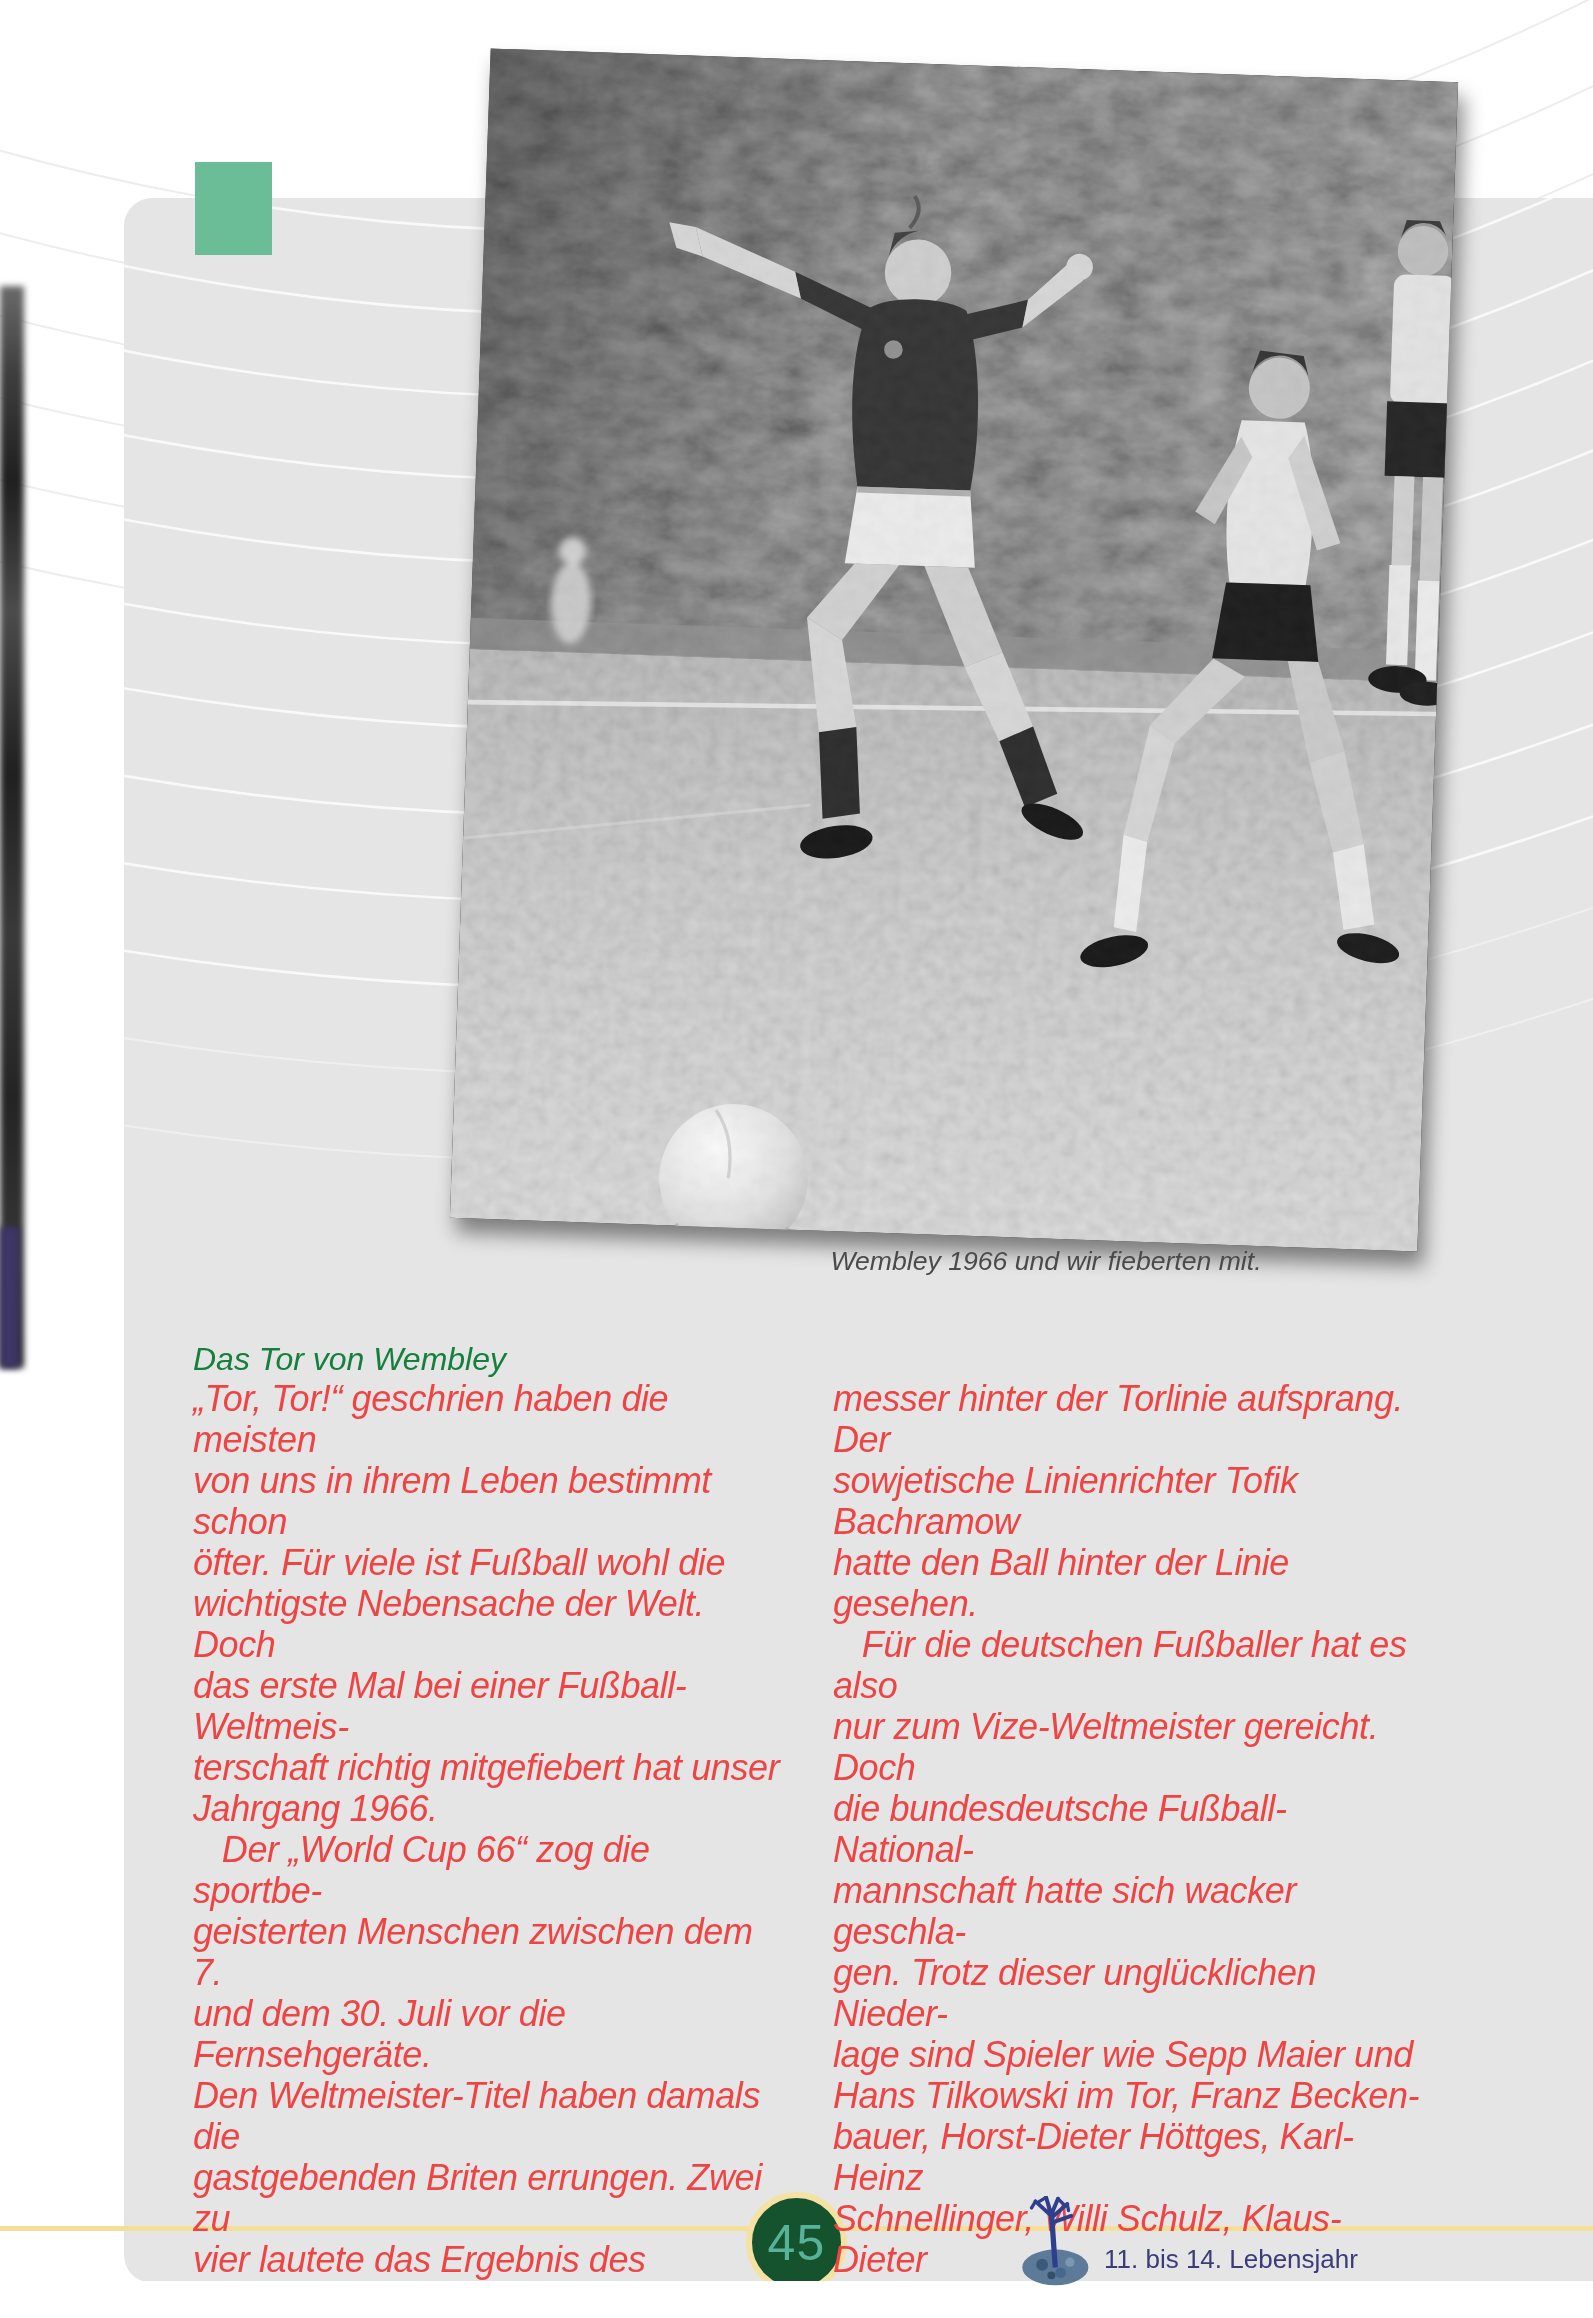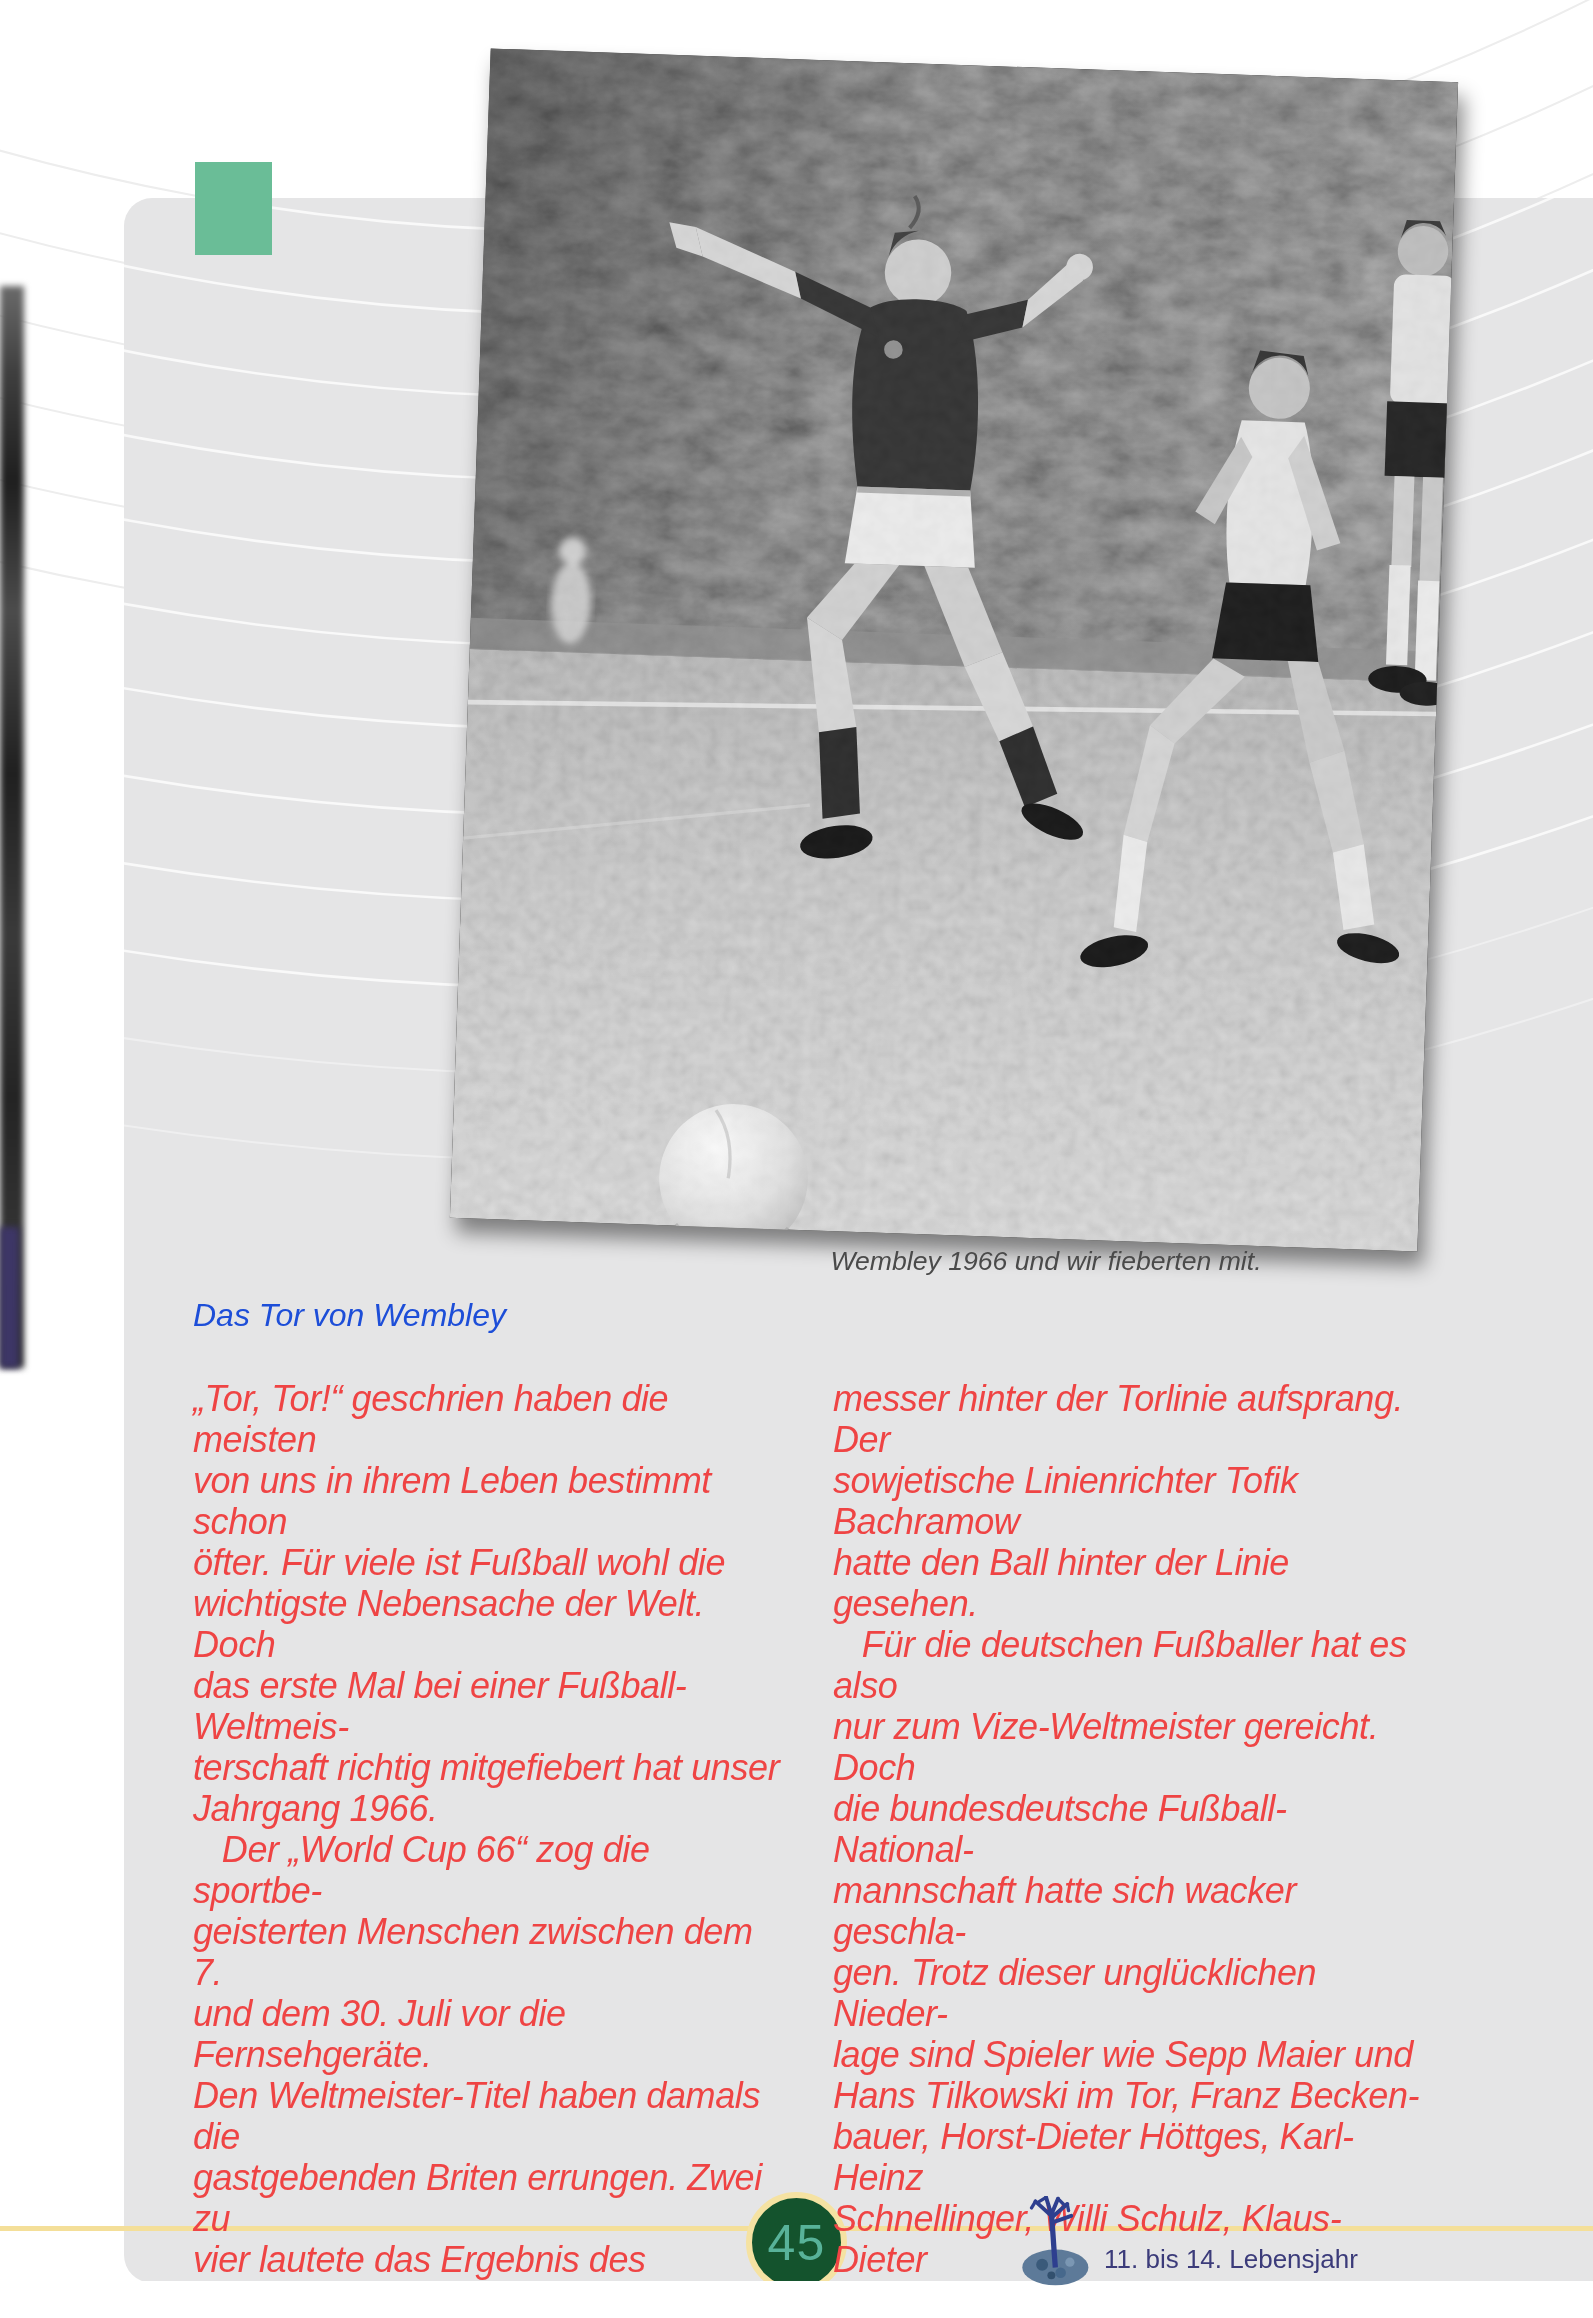--- a/index.html
+++ b/index.html
@@ -28,22 +28,22 @@
 
   
   #photo-wrap{position:absolute;left:470px;top:65px;width:968px;height:1170px;
       transform:rotate(2deg);z-index:3;
       box-shadow:6.6px 14.6px 20px rgba(0,0,0,.45);background:#4b4b4b;}
   #photo-wrap svg{display:block;width:968px;height:1170px;}
 
   
   #caption{position:absolute;left:598px;top:1246px;width:896px;text-align:center;z-index:4;
       font-style:italic;font-size:26.6px;color:#4a4a4a;}
-  #heading{position:absolute;left:193px;top:1297px;z-index:4;
-      font-style:italic;font-size:32px;color:#1d4ed8;}
+  #heading{position:absolute;left:193px;top:1341px;z-index:4;
+      font-style:italic;font-size:32px;color:#15803d;}
   .col{position:absolute;top:1378px;width:591px;z-index:4;font-style:italic;
       font-size:36px;line-height:41px;letter-spacing:-0.4px;color:#ef4444;white-space:pre-line;}
   #col-left{left:193px;}
   #col-right{left:833px;}
 
   
   #footer-rule{position:absolute;left:0;top:2226px;width:1594px;height:4.6px;
       background:#f4df99;z-index:2;}
   #page-circle{position:absolute;left:746px;top:2192px;width:101px;height:101px;
       border-radius:50%;background:#14532d;border:6px solid #f5e2a2;box-sizing:border-box;

